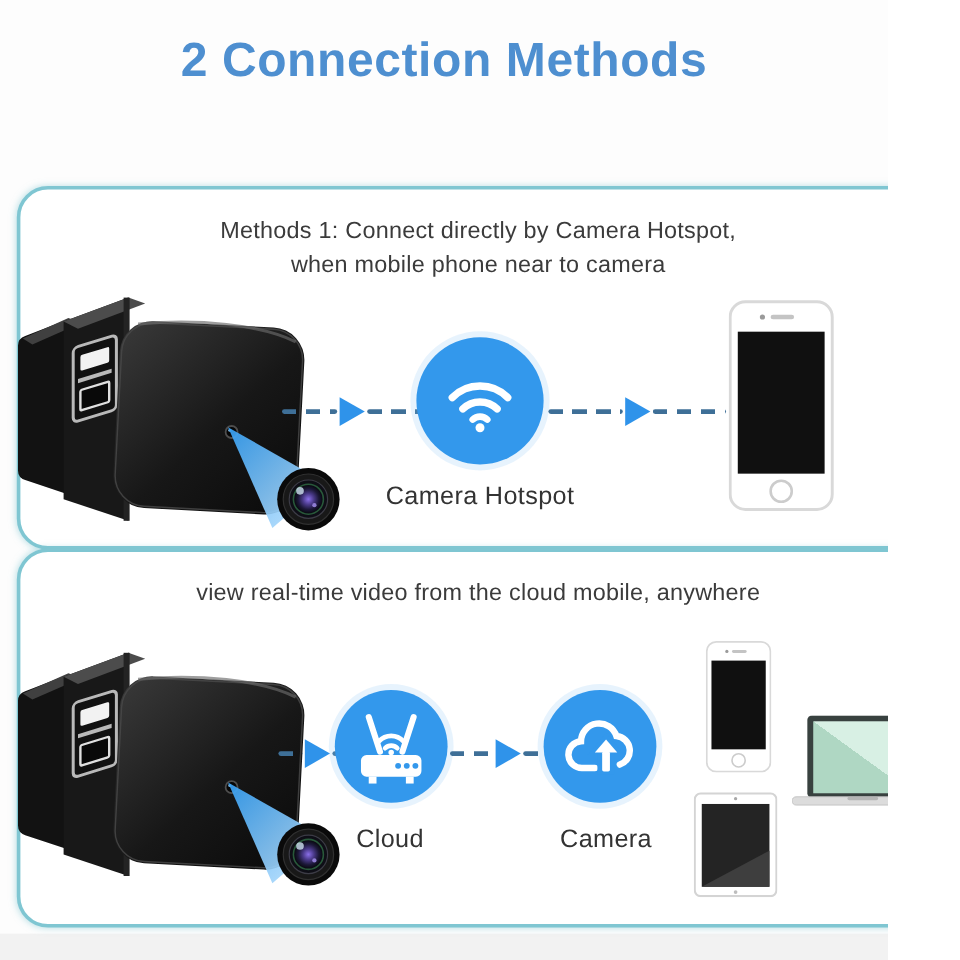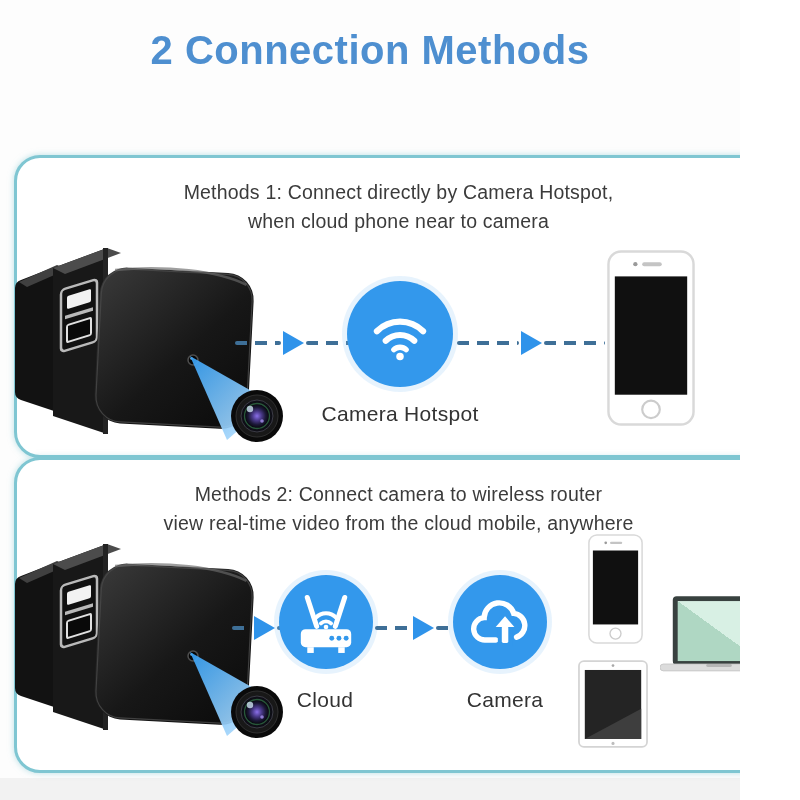--- a/index.html
+++ b/index.html
@@ -196,21 +196,21 @@
 </svg>
 
 <div class="canvas">
   <div class="bottom-strip"></div>
 
   <h1 class="page-title">2 Connection Methods</h1>
 
   <div class="panel panel-1">
     <div class="panel-heading">
       <div>Methods 1: Connect directly by Camera Hotspot,</div>
-      <div>when cloud phone near to camera</div>
+      <div>when mobile phone near to camera</div>
     </div>
 
     <svg class="charger charger-1" width="280" height="200">
       <use href="#sym-charger"></use>
     </svg>
 
     <div class="arrow a1-1">
       <span class="seg"></span>
       <span class="head"></span>
       <span class="seg"></span>
@@ -230,21 +230,20 @@
 
     <svg class="phone-large" width="88" height="176">
       <use href="#sym-phone"></use>
     </svg>
 
     <div class="icon-label hotspot-label">Camera Hotspot</div>
   </div>
 
   <div class="panel panel-2">
     <div class="panel-heading">
-      <div>Methods 2: Connect camera to wireless router</div>
       <div>view real-time video from the cloud mobile, anywhere</div>
     </div>
 
     <svg class="charger charger-2" width="280" height="200">
       <use href="#sym-charger"></use>
     </svg>
 
     <div class="arrow a2-1">
       <span class="seg"></span>
       <span class="head"></span>

